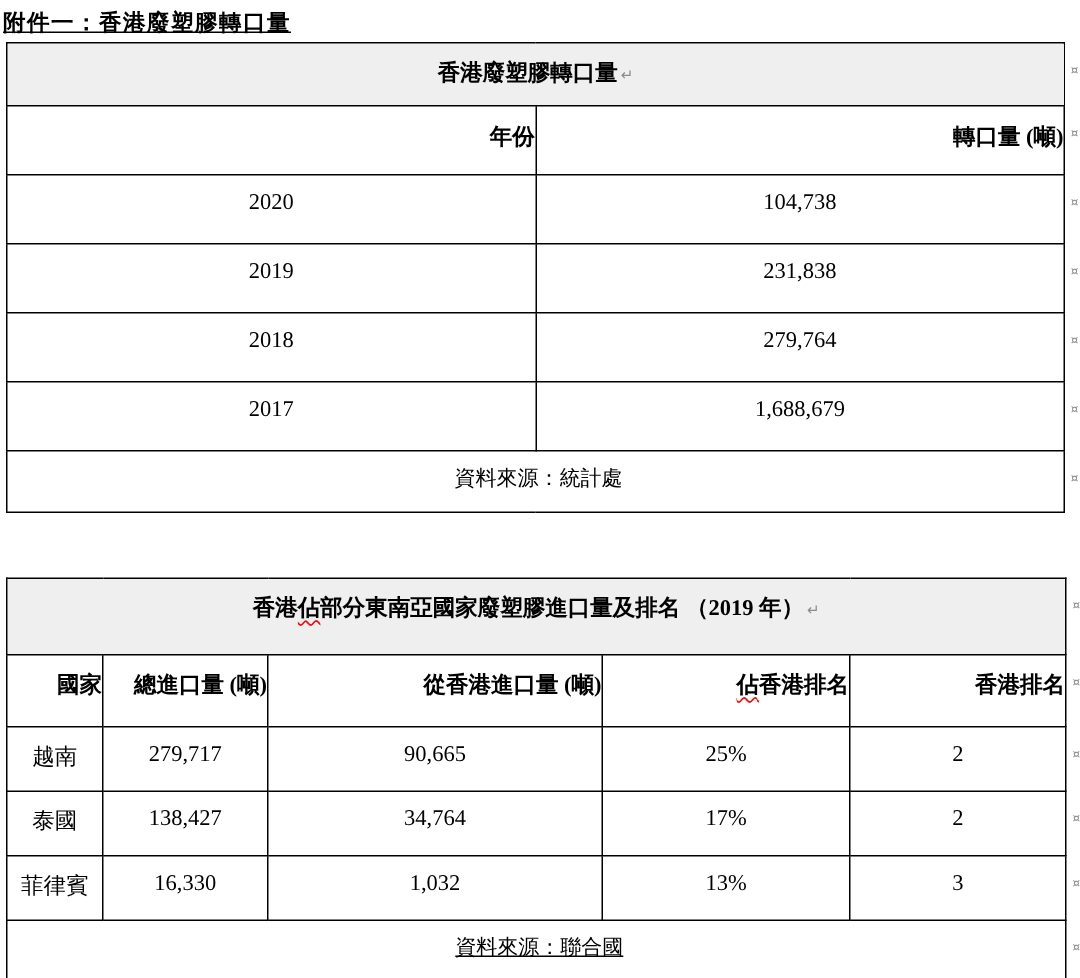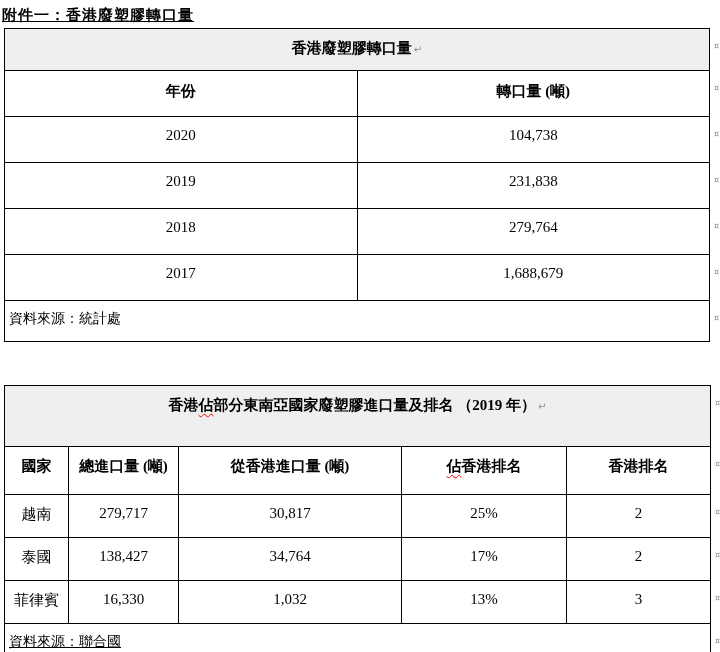--- a/index.html
+++ b/index.html
@@ -32,31 +32,31 @@
     position: relative;
     font-size: 15px;
   }
   
   tr.cap-row td {
     background: #efefef;
     font-weight: bold;
     padding-top: 10px;
   }
   .t1-cap td { height: 42px; }
-  .t2-cap td { height: 61px; }
-  
-  tr.hdr-row td { font-weight: bold; }
+  .t2-cap td { height: 51px; }
+  
+  tr.hdr-row td { font-weight: bold; text-align: right; }
   .t1-hdr td { height: 46px; padding-top: 11px; font-size: 14px; }
   .t2-hdr td { height: 48px; padding-top: 10px; font-size: 14px; }
   
   .t1-data td { height: 46px; padding-top: 10px; }
   .t2-data td { height: 43px; padding-top: 10px; }
   
   tr.src-row td {
-    text-align: left;
+    text-align: center;
     font-size: 14px;
     padding: 9px 0 0 4px;
   }
   .t1-src td { height: 41px; }
   .t2-src td { height: 46px; text-decoration: underline; }
   .tbl-gap { height: 43px; }
   
   .squiggle {
     text-decoration-line: underline;
     text-decoration-style: wavy;
@@ -177,21 +177,21 @@
       <span class="squiggle">佔</span><span>香港排名</span>
     </td>
     <td>
       <span>香港排名</span>
       <span class="eor">¤</span>
     </td>
   </tr>
   <tr class="t2-data">
     <td><span>越南</span></td>
     <td><span>279,717</span></td>
-    <td><span>30,817</span></td>
+    <td><span>90,665</span></td>
     <td><span>25%</span></td>
     <td>
       <span>2</span>
       <span class="eor">¤</span>
     </td>
   </tr>
   <tr class="t2-data">
     <td><span>泰國</span></td>
     <td><span>138,427</span></td>
     <td><span>34,764</span></td>

